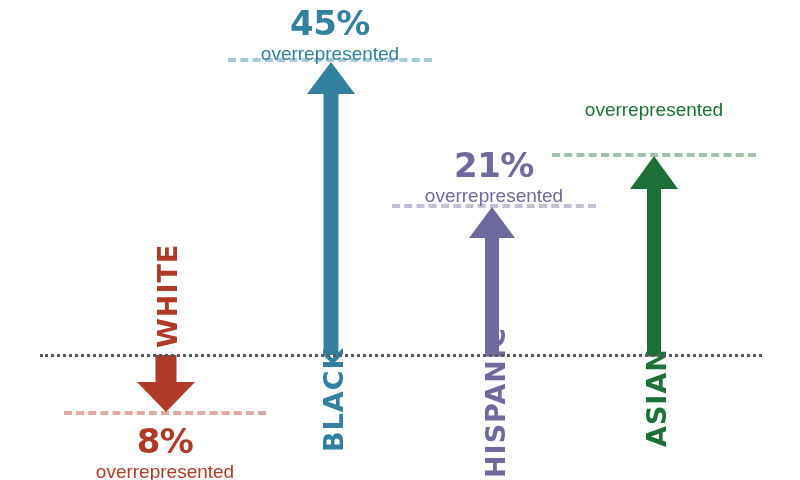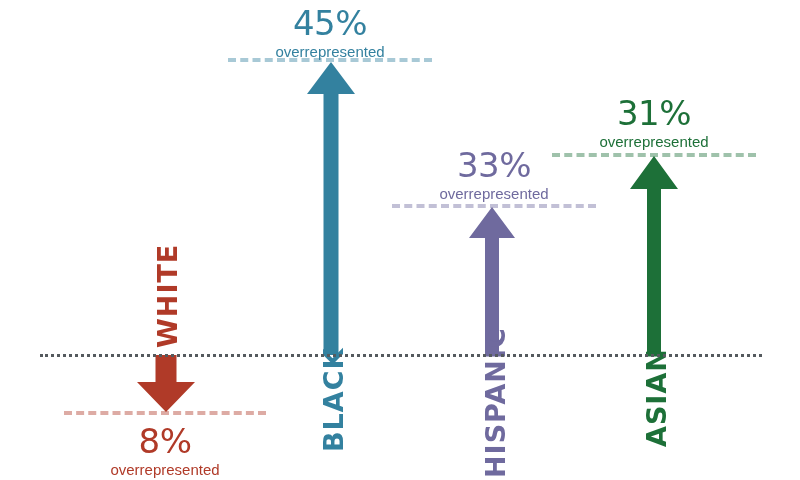--- a/index.html
+++ b/index.html
@@ -41,29 +41,29 @@
   .arrow svg { display: block; }
 
   
   .value-block {
     position: absolute;
     text-align: center;
     line-height: 1;
   }
   .value-pct {
     font-family: "DejaVu Sans", sans-serif;
-    font-weight: normal;
+    font-weight: bold;
     font-size: 34px;
     letter-spacing: -0.5px;
     display: block;
   }
   .value-caption {
     font-family: "Liberation Sans", sans-serif;
     font-weight: normal;
-    font-size: 15px;
+    font-size: 19px;
     display: block;
     margin-top: 4px;
     letter-spacing: 0px;
   }
 
   
   .cat-label {
     position: absolute;
     font-family: "DejaVu Sans", sans-serif;
     font-weight: bold;
@@ -112,36 +112,35 @@
     <svg width="50" height="293" viewBox="0 0 50 293" aria-hidden="true">
       <polygon points="25,0 49,32 32.5,32 32.5,293 17.5,293 17.5,32 1,32" fill="#33819f"></polygon>
     </svg>
   </div>
 
   <div class="cat-label c-black" style="left:318px; top:452px;">BLACK</div>
 
   <div class="ref-line" style="left:392px; width:204px; top:204px; border-top-color:#6f6a9e;"></div>
 
   <div class="value-block" style="left:369px; width:250px; top:148px;">
-    <span class="value-pct c-hispanic">33%</span>
+    <span class="value-pct c-hispanic">21%</span>
     <span class="value-caption c-hispanic">overrepresented</span>
   </div>
 
   <div class="arrow" style="left:468px; top:207px;">
     <svg width="48" height="148" viewBox="0 0 48 148" aria-hidden="true">
       <polygon points="24,0 47,31 31,31 31,148 17,148 17,31 1,31" fill="#6f6a9e"></polygon>
     </svg>
   </div>
 
   <div class="cat-label c-hispanic" style="left:480px; top:478px;">HISPANIC</div>
 
   <div class="ref-line" style="left:552px; width:204px; top:153px; border-top-color:#1d7038;"></div>
 
   <div class="value-block" style="left:529px; width:250px; top:96px;">
-    <span class="value-pct c-asian">31%</span>
     <span class="value-caption c-asian">overrepresented</span>
   </div>
 
   <div class="arrow" style="left:629px; top:156px;">
     <svg width="50" height="199" viewBox="0 0 50 199" aria-hidden="true">
       <polygon points="25,0 49,33 32,33 32,199 18,199 18,33 1,33" fill="#1d7038"></polygon>
     </svg>
   </div>
 
   <div class="cat-label c-asian" style="left:641px; top:447px;">ASIAN</div>

